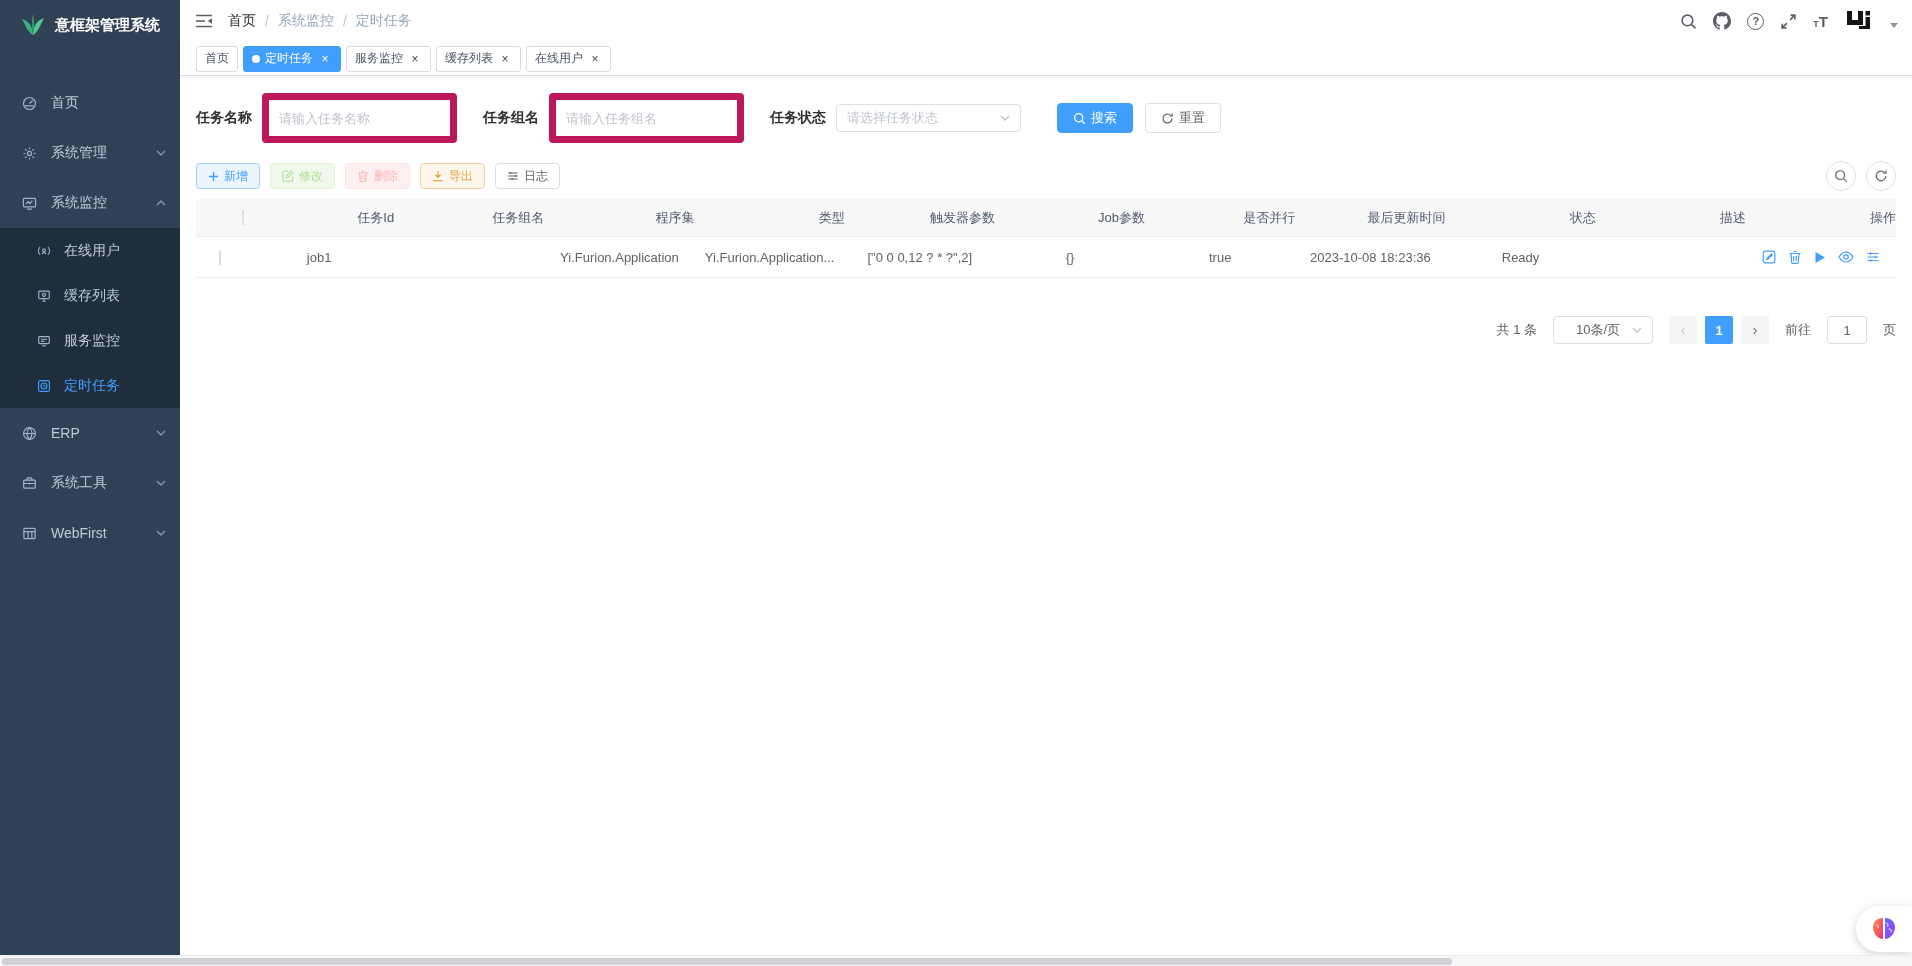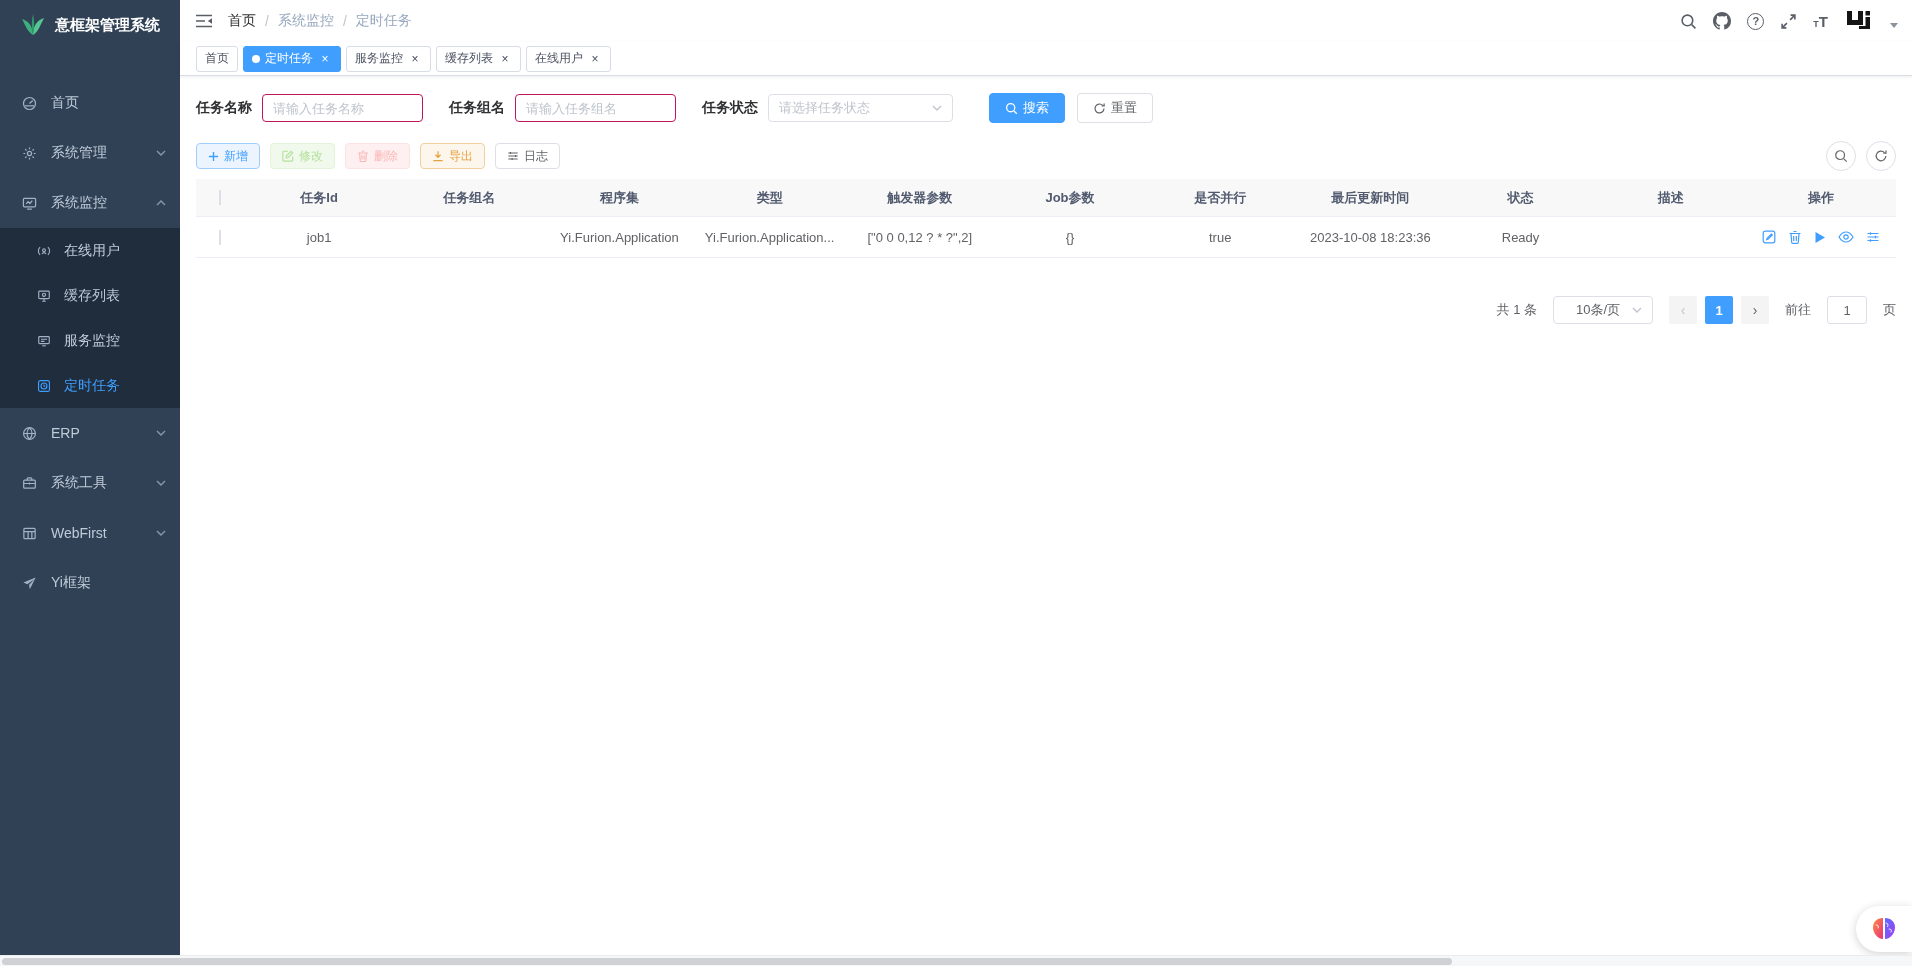--- a/index.html
+++ b/index.html
@@ -46,21 +46,21 @@
          background:#fff; color:#495060; font-size:12px; gap:5px; cursor:pointer; white-space:nowrap; }
   .tag.active { background:#409eff; border-color:#409eff; color:#fff; }
   .tag-dot { width:8px; height:8px; border-radius:50%; background:#fff; }
   .tag-close { font-size:12px; width:14px; height:14px; border-radius:50%; display:flex; align-items:center; justify-content:center; }
 
   .content { flex:1; padding:17px 16px 0; position:relative; }
 
   
   .filter-row { display:flex; align-items:center; }
   .f-label { font-size:14px; font-weight:700; color:#303133; margin-right:10px; white-space:nowrap; }
-  .f-input { height:28px; width:161px; border:1px solid #be185d; border-radius:4px; padding:10px 10px; font-size:13px; color:#606266;
+  .f-input { height:28px; width:195px; border:7px solid #be185d; border-radius:4px; padding:18px 10px; font-size:13px; color:#606266;
              outline:none; font-family:inherit; }
   .f-input::placeholder { color:#bfc4cc; }
   .f-group { display:flex; align-items:center; margin-right:26px; }
   .select-box { height:28px; width:185px; border:1px solid #dcdfe6; border-radius:4px; padding:0 10px; font-size:13px;
                 display:flex; align-items:center; justify-content:space-between; cursor:pointer; background:#fff; }
   .select-placeholder { color:#bfc4cc; }
   .btn { display:inline-flex; align-items:center; justify-content:center; gap:5px; border-radius:4px; cursor:pointer;
          font-size:13px; border:1px solid #dcdfe6; background:#fff; color:#606266; font-family:inherit; }
   .btn-search { height:30px; padding:0 15px; background:#409eff; border-color:#409eff; color:#fff; margin-left:36px; }
   .btn-reset { height:30px; padding:0 15px; margin-left:12px; }
@@ -74,21 +74,21 @@
   .btn-export { color:#e6a23c; background:#fdf6ec; border-color:#f3d19e; }
   .btn-log    { color:#606266; background:#fff;    border-color:#dcdfe6; }
   .toolbar-right { margin-left:auto; display:flex; gap:10px; }
   .circle-btn { width:30px; height:30px; border-radius:50%; border:1px solid #dcdfe6; background:#fff; color:#666;
                 display:flex; align-items:center; justify-content:center; cursor:pointer; }
 
   
   .table { margin-top:8px; font-size:13px; }
   .tr { display:grid; grid-template-columns:48px repeat(11, 1fr); align-items:center; }
   .thead { background:#f8f8f9; height:38px; border-bottom:1px solid #ebeef5; }
-  .th { text-align:center; color:#515a6e; font-weight:700; white-space:nowrap; overflow:hidden; }
+  .th { text-align:right; color:#515a6e; font-weight:400; white-space:nowrap; overflow:hidden; }
   .tbody-row { height:41px; border-bottom:1px solid #ebeef5; background:#fff; }
   .td { text-align:center; color:#606266; white-space:nowrap; overflow:hidden; }
   .checkbox { width:14px; height:14px; border:1px solid #dcdfe6; border-radius:2px; background:#fff; margin:0 auto; cursor:pointer; }
   .ops { display:flex; align-items:center; justify-content:center; gap:12px; color:#409eff; }
   .ops .op { cursor:pointer; display:flex; }
 
   
   .pagination { display:flex; align-items:center; justify-content:flex-end; margin-top:38px; font-size:13px; color:#606266; }
   .pg-total { margin-right:16px; }
   .pg-sizes { width:100px; margin-right:16px; height:28px; }
@@ -250,28 +250,20 @@
         </svg>
       </span>
       <span class="mi-label">WebFirst</span>
       <span class="chev">
         <svg width="10" height="6" viewBox="0 0 10 6" fill="none" stroke="currentColor" stroke-width="1.4">
             <path d="M1 1l4 4 4-4"></path>
           </svg>
       </span>
     </div>
 
-    <div class="menu-item">
-      <span class="mi-icon">
-        <svg width="15" height="15" viewBox="0 0 16 16" fill="currentColor">
-          <path d="M14.5 1.5L1.5 7l4.2 1.8L13 3.5 7.5 9.7l.9 4.3z"></path>
-        </svg>
-      </span>
-      <span class="mi-label">Yi框架</span>
-    </div>
   </nav>
 </aside>
 
 <div class="main">
 
   <header class="navbar">
     <span class="hamburger">
       <svg width="18" height="16" viewBox="0 0 18 16" fill="none" stroke="currentColor" stroke-width="1.6">
         <path d="M1 2.5h16M1 8h9M1 13.5h16"></path>
           <path d="M17 5.3v5.4L12.8 8z" fill="currentColor" stroke="none"></path>

